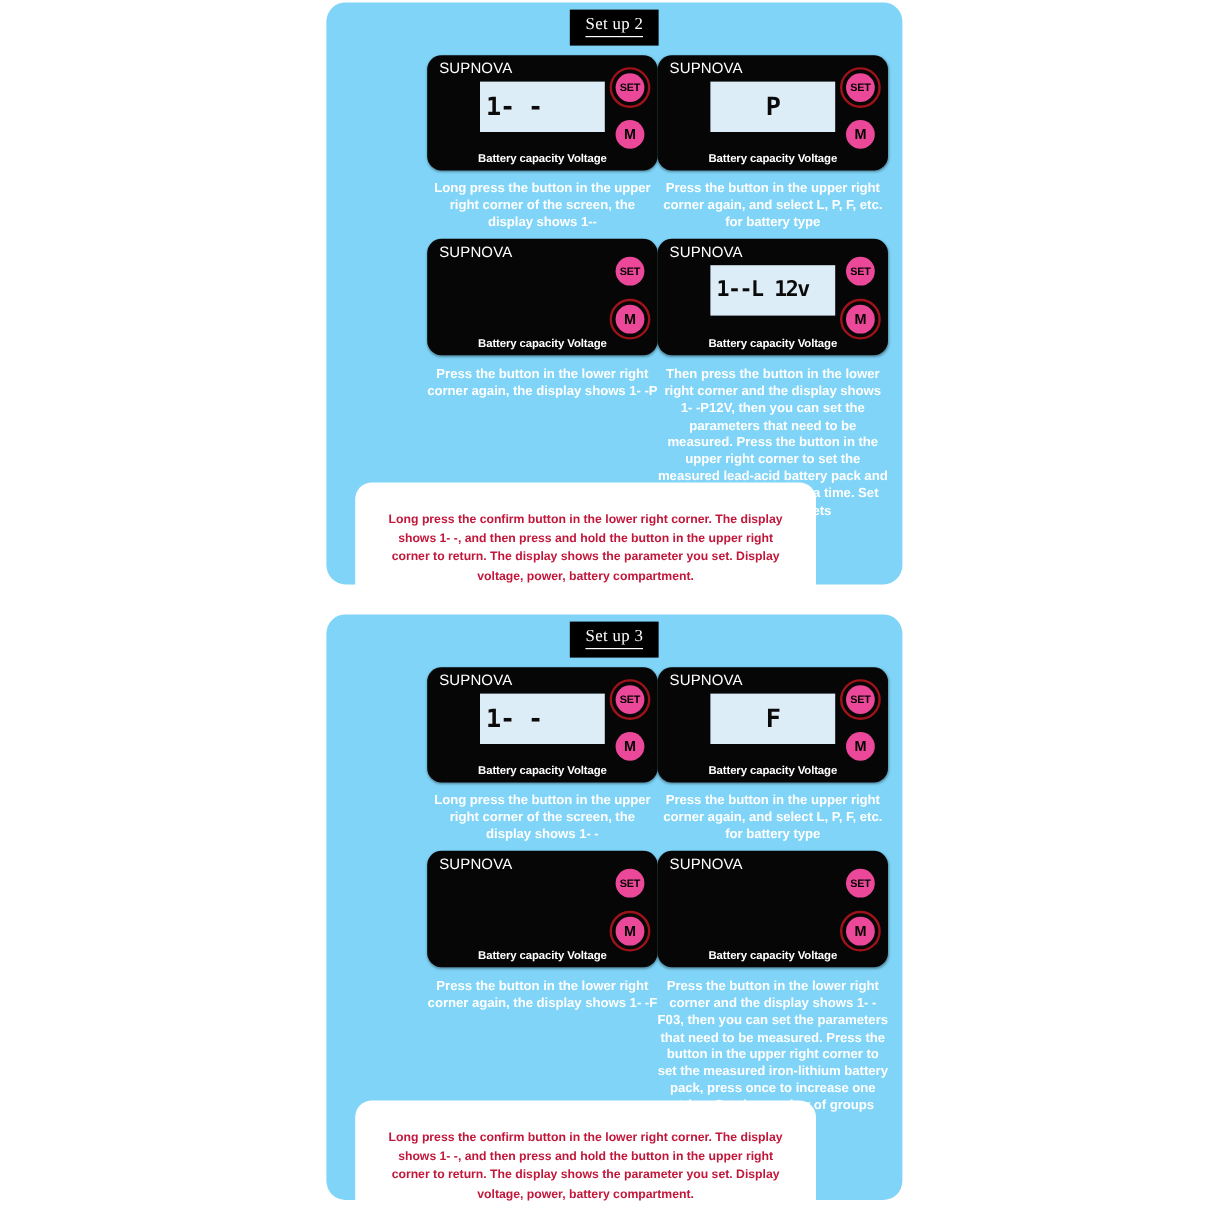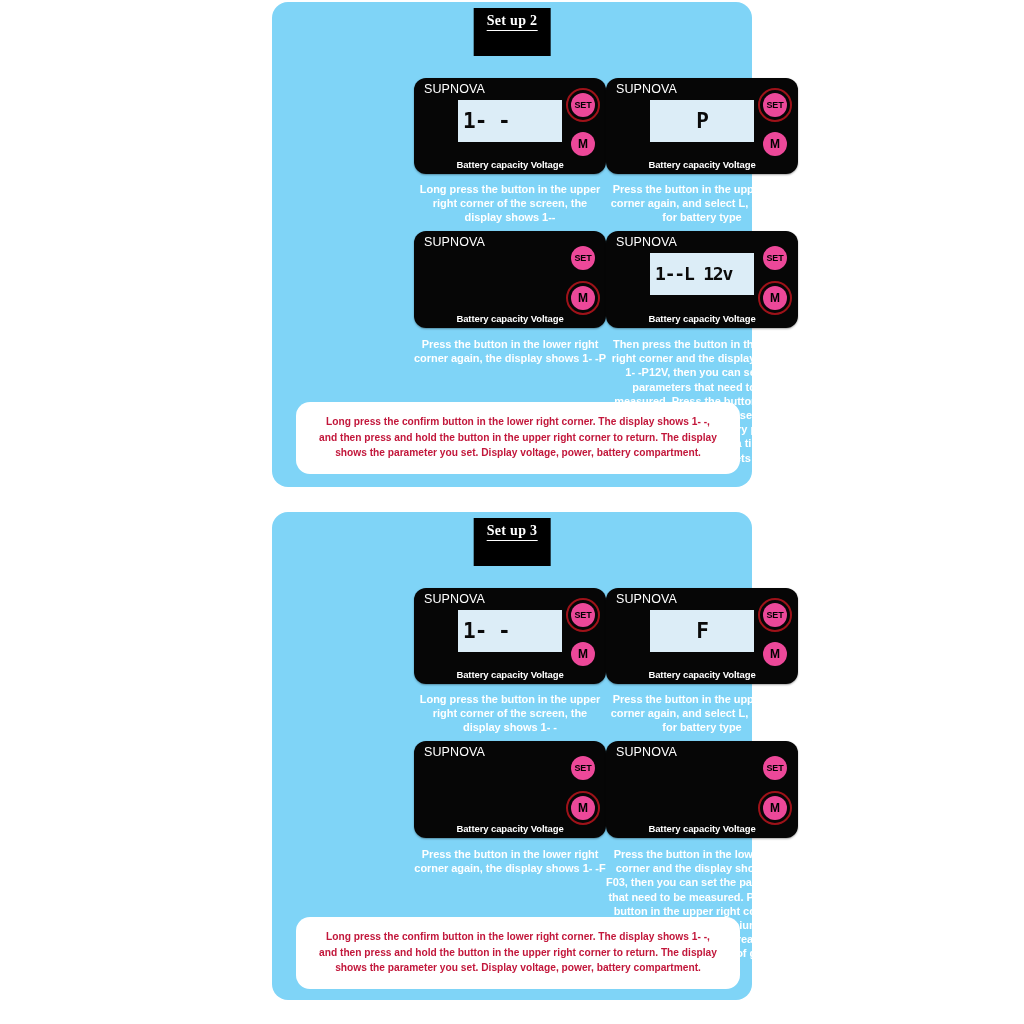--- a/index.html
+++ b/index.html
@@ -37,43 +37,42 @@
 
   
   .title-chip {
     position: absolute;
     left: 50%;
     transform: translateX(-50%);
     top: 6px;
     background: #000000;
     color: #ffffff;
     font-family: "Liberation Serif", serif;
-    font-weight: bold;
+    font-weight: normal;
     font-size: 14px;
     letter-spacing: 0.3px;
-    padding: 6px 13px 25px 13px;
+    padding: 6px 13px 7px 13px;
     text-align: center;
     line-height: 1;
   }
   .title-chip .tt {
     border-bottom: 1.5px solid #ffffff;
     padding-bottom: 2px;
     display: inline-block;
   }
 
   
   .row {
     position: absolute;
     left: 0;
     width: 552px;
     display: flex;
-    justify-content: flex-end;
+    justify-content: center;
     padding: 0 26px;
     box-sizing: border-box;
-    margin-top: 32px;
   }
   .cell { width: 192px; position: relative; }
 
   
   .device {
     position: relative;
     width: 192px;
     height: 96px;
     background: #060606;
     border-radius: 12px;
@@ -169,25 +168,25 @@
     line-height: 14.2px;
     text-align: center;
     font-weight: 600;
     letter-spacing: -0.05px;
   }
 
   
   .note {
     position: absolute;
     left: 24px;
-    width: 444px;
+    width: 384px;
     background: #ffffff;
     border-radius: 14px;
     box-sizing: border-box;
-    padding: 12px 22px 13px 22px;
+    padding: 24px 22px 13px 22px;
     color: #c2173b;
     font-size: 10.2px;
     line-height: 15.5px;
     font-weight: bold;
     text-align: center;
   }
 </style>
 </head>
 <body>
 

